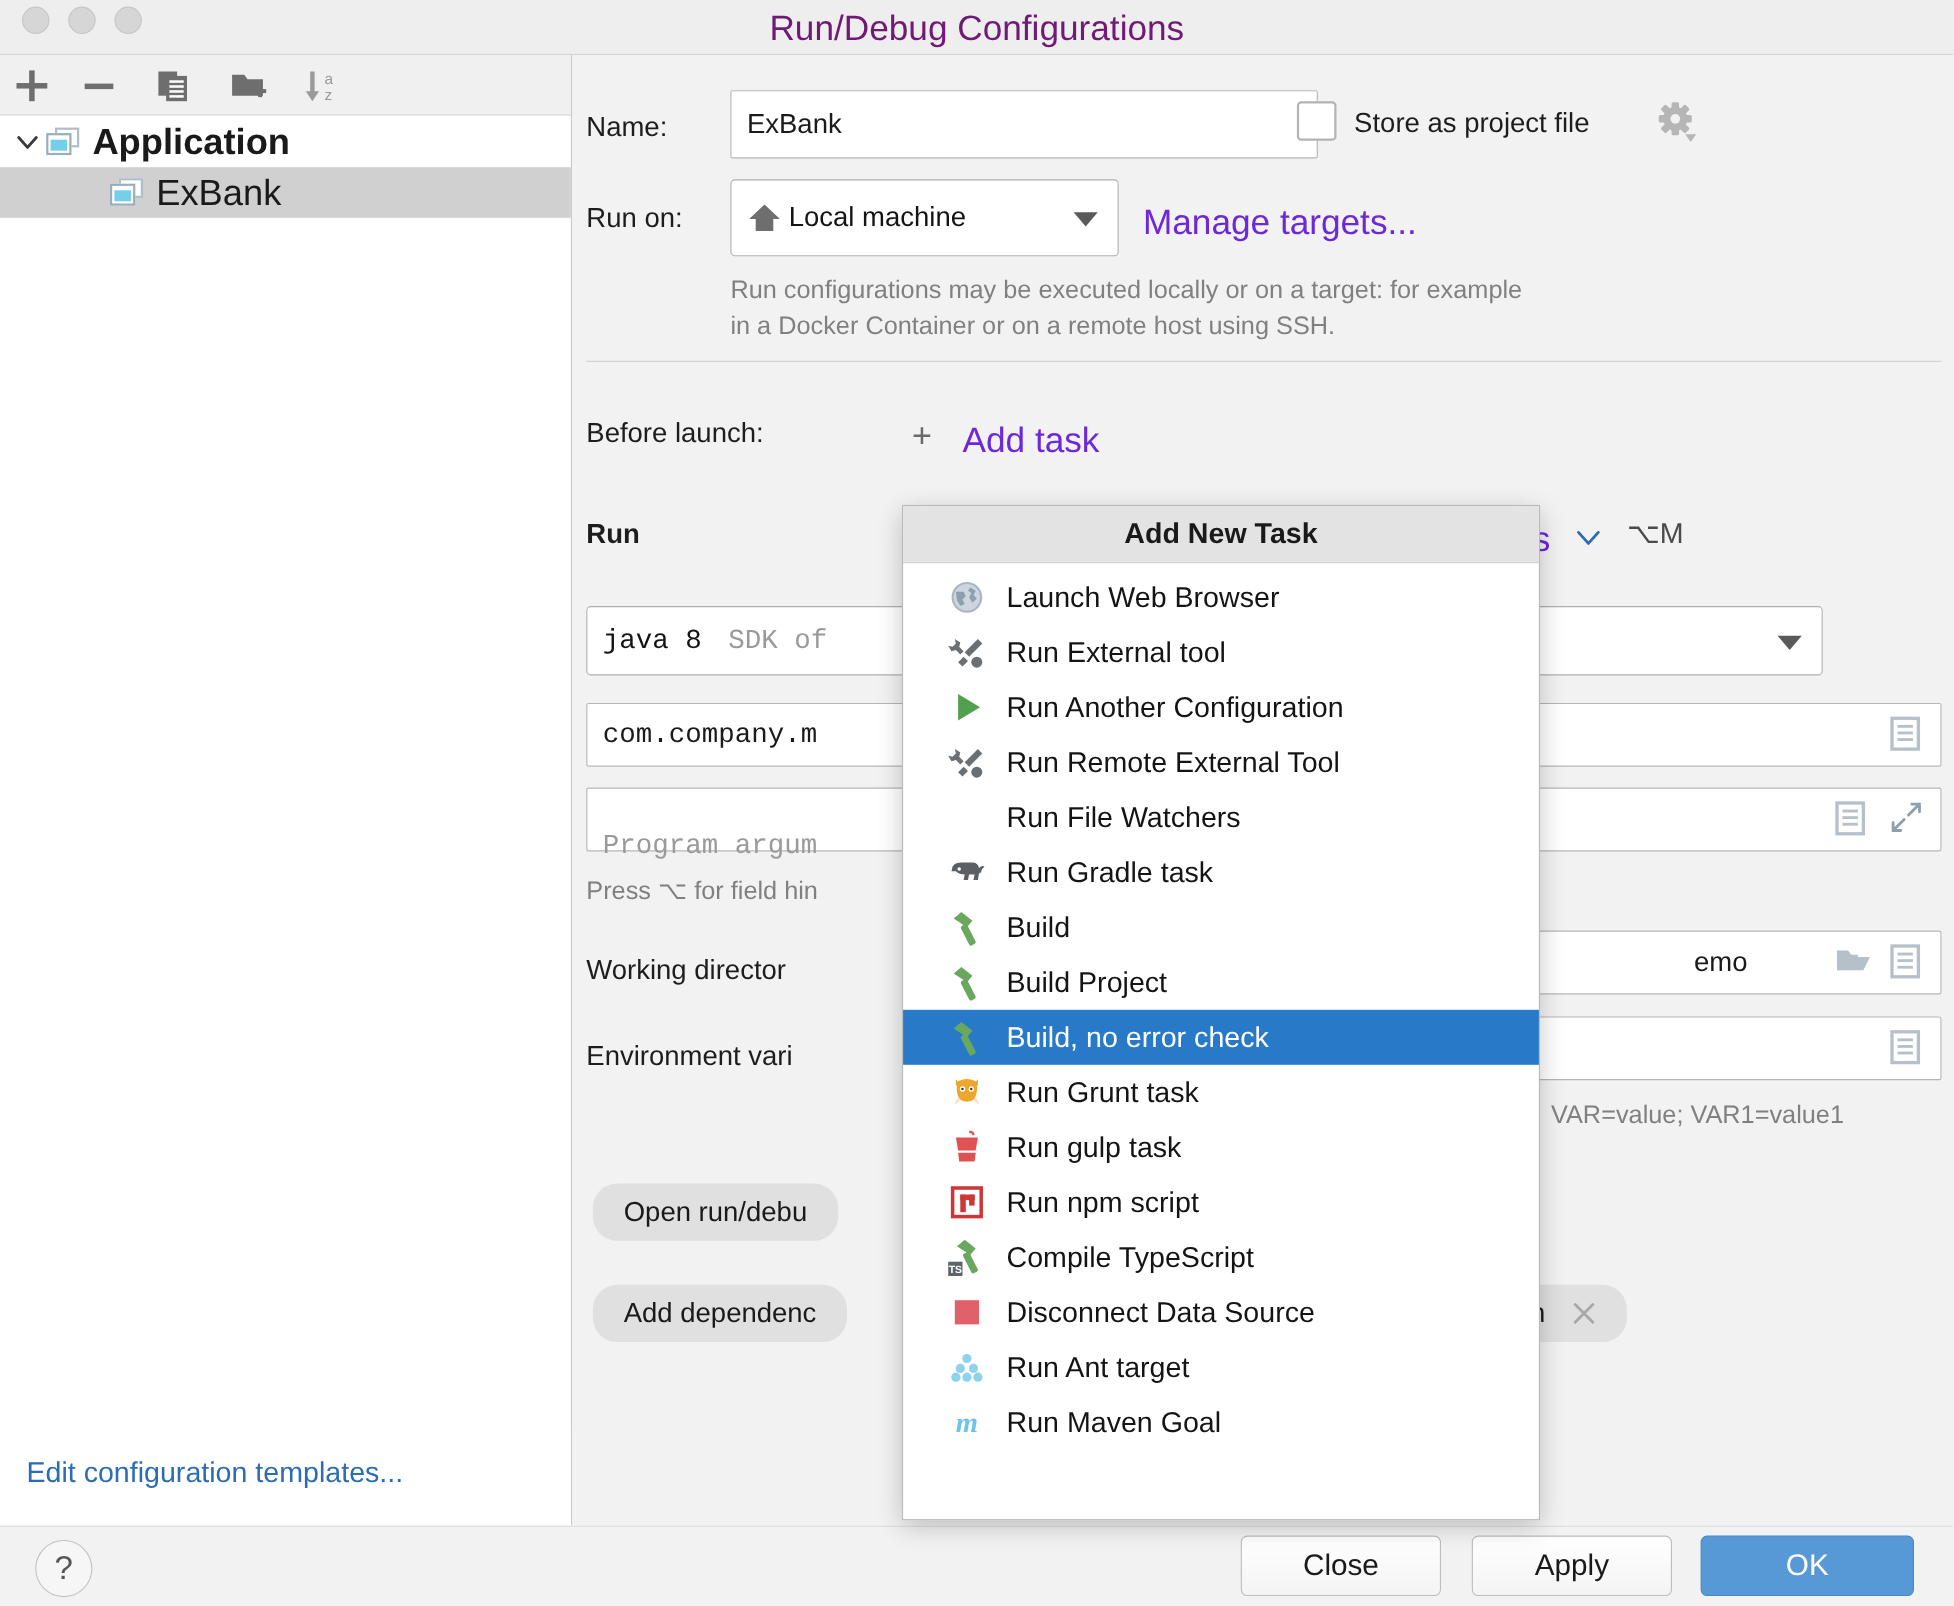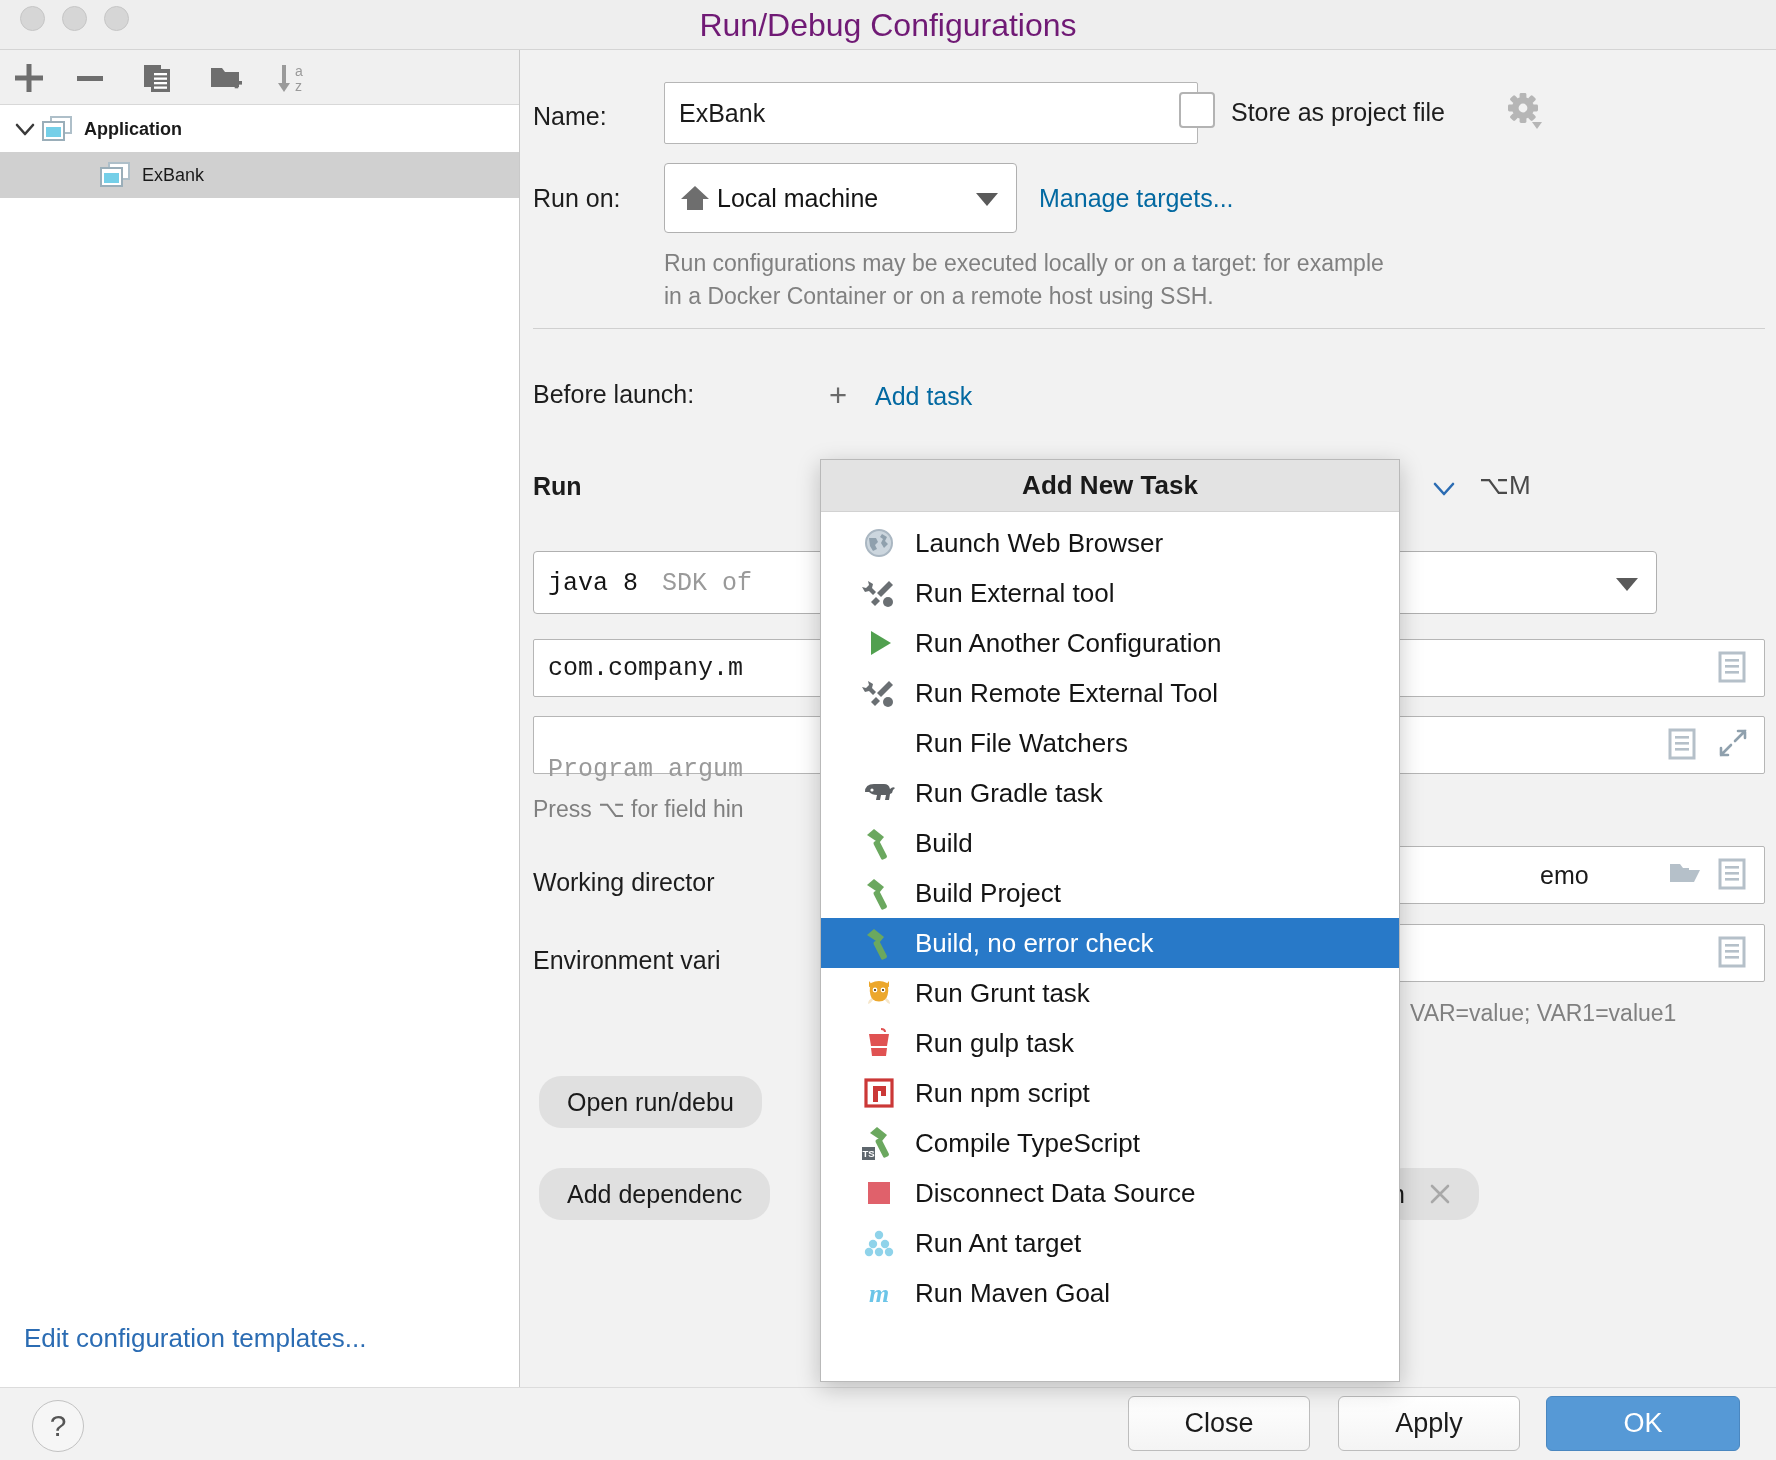--- a/index.html
+++ b/index.html
@@ -57,21 +57,21 @@
   #tree { position: absolute; left: 0; top: 56px; width: 519px; }
   .tree-row {
     position: relative; height: 46px; display: flex; align-items: center;
     cursor: default;
   }
   .tree-row.group { padding-left: 8px; }
   .tree-row.child { padding-left: 100px; background: #d0d0d0; }
   .tw-chevron {
     width: 34px; height: 46px; display: flex; align-items: center; justify-content: center;
   }
-  .tw-label { font-size: 18px; color: #1a1a1a; margin-left: 12px; }
+  .tw-label { font-size: 33px; color: #1a1a1a; margin-left: 12px; }
   .tw-label.bold { font-weight: bold; }
   .mod-icon {
     width: 30px; height: 26px; position: relative; flex: 0 0 auto;
   }
   .mod-icon i, .mod-icon b {
     position: absolute; display: block; box-sizing: border-box;
   }
   .mod-icon i { 
     left: 8px; top: 0; width: 22px; height: 18px;
     border: 2px solid #aebfc9; background: #ffffff;
@@ -126,21 +126,21 @@
   .combo .cv {
     position: absolute; left: 52px; top: 50%; transform: translateY(-50%);
     font-size: 25px; color: #141414; white-space: nowrap;
   }
   .caret {
     position: absolute; right: 18px; top: 50%; margin-top: -5px;
     width: 0; height: 0; border-left: 11px solid transparent;
     border-right: 11px solid transparent; border-top: 13px solid #5a5a5a;
   }
 
-  .link { position: absolute; font-size: 25px; color: #0369a1; cursor: default; }
+  .link { position: absolute; font-size: 32px; color: #6d28d9; cursor: default; }
 
   hr.divider {
     position: absolute; border: none; border-top: 1px solid #d0d0d0; margin: 0;
   }
 
   .pillbtn {
     position: absolute; background: #e0e0e0; border: none; border-radius: 22px;
     font-family: "Liberation Sans", sans-serif; font-size: 25px; color: #1a1a1a;
     display: flex; align-items: center; cursor: default; padding: 0 28px;
   }

